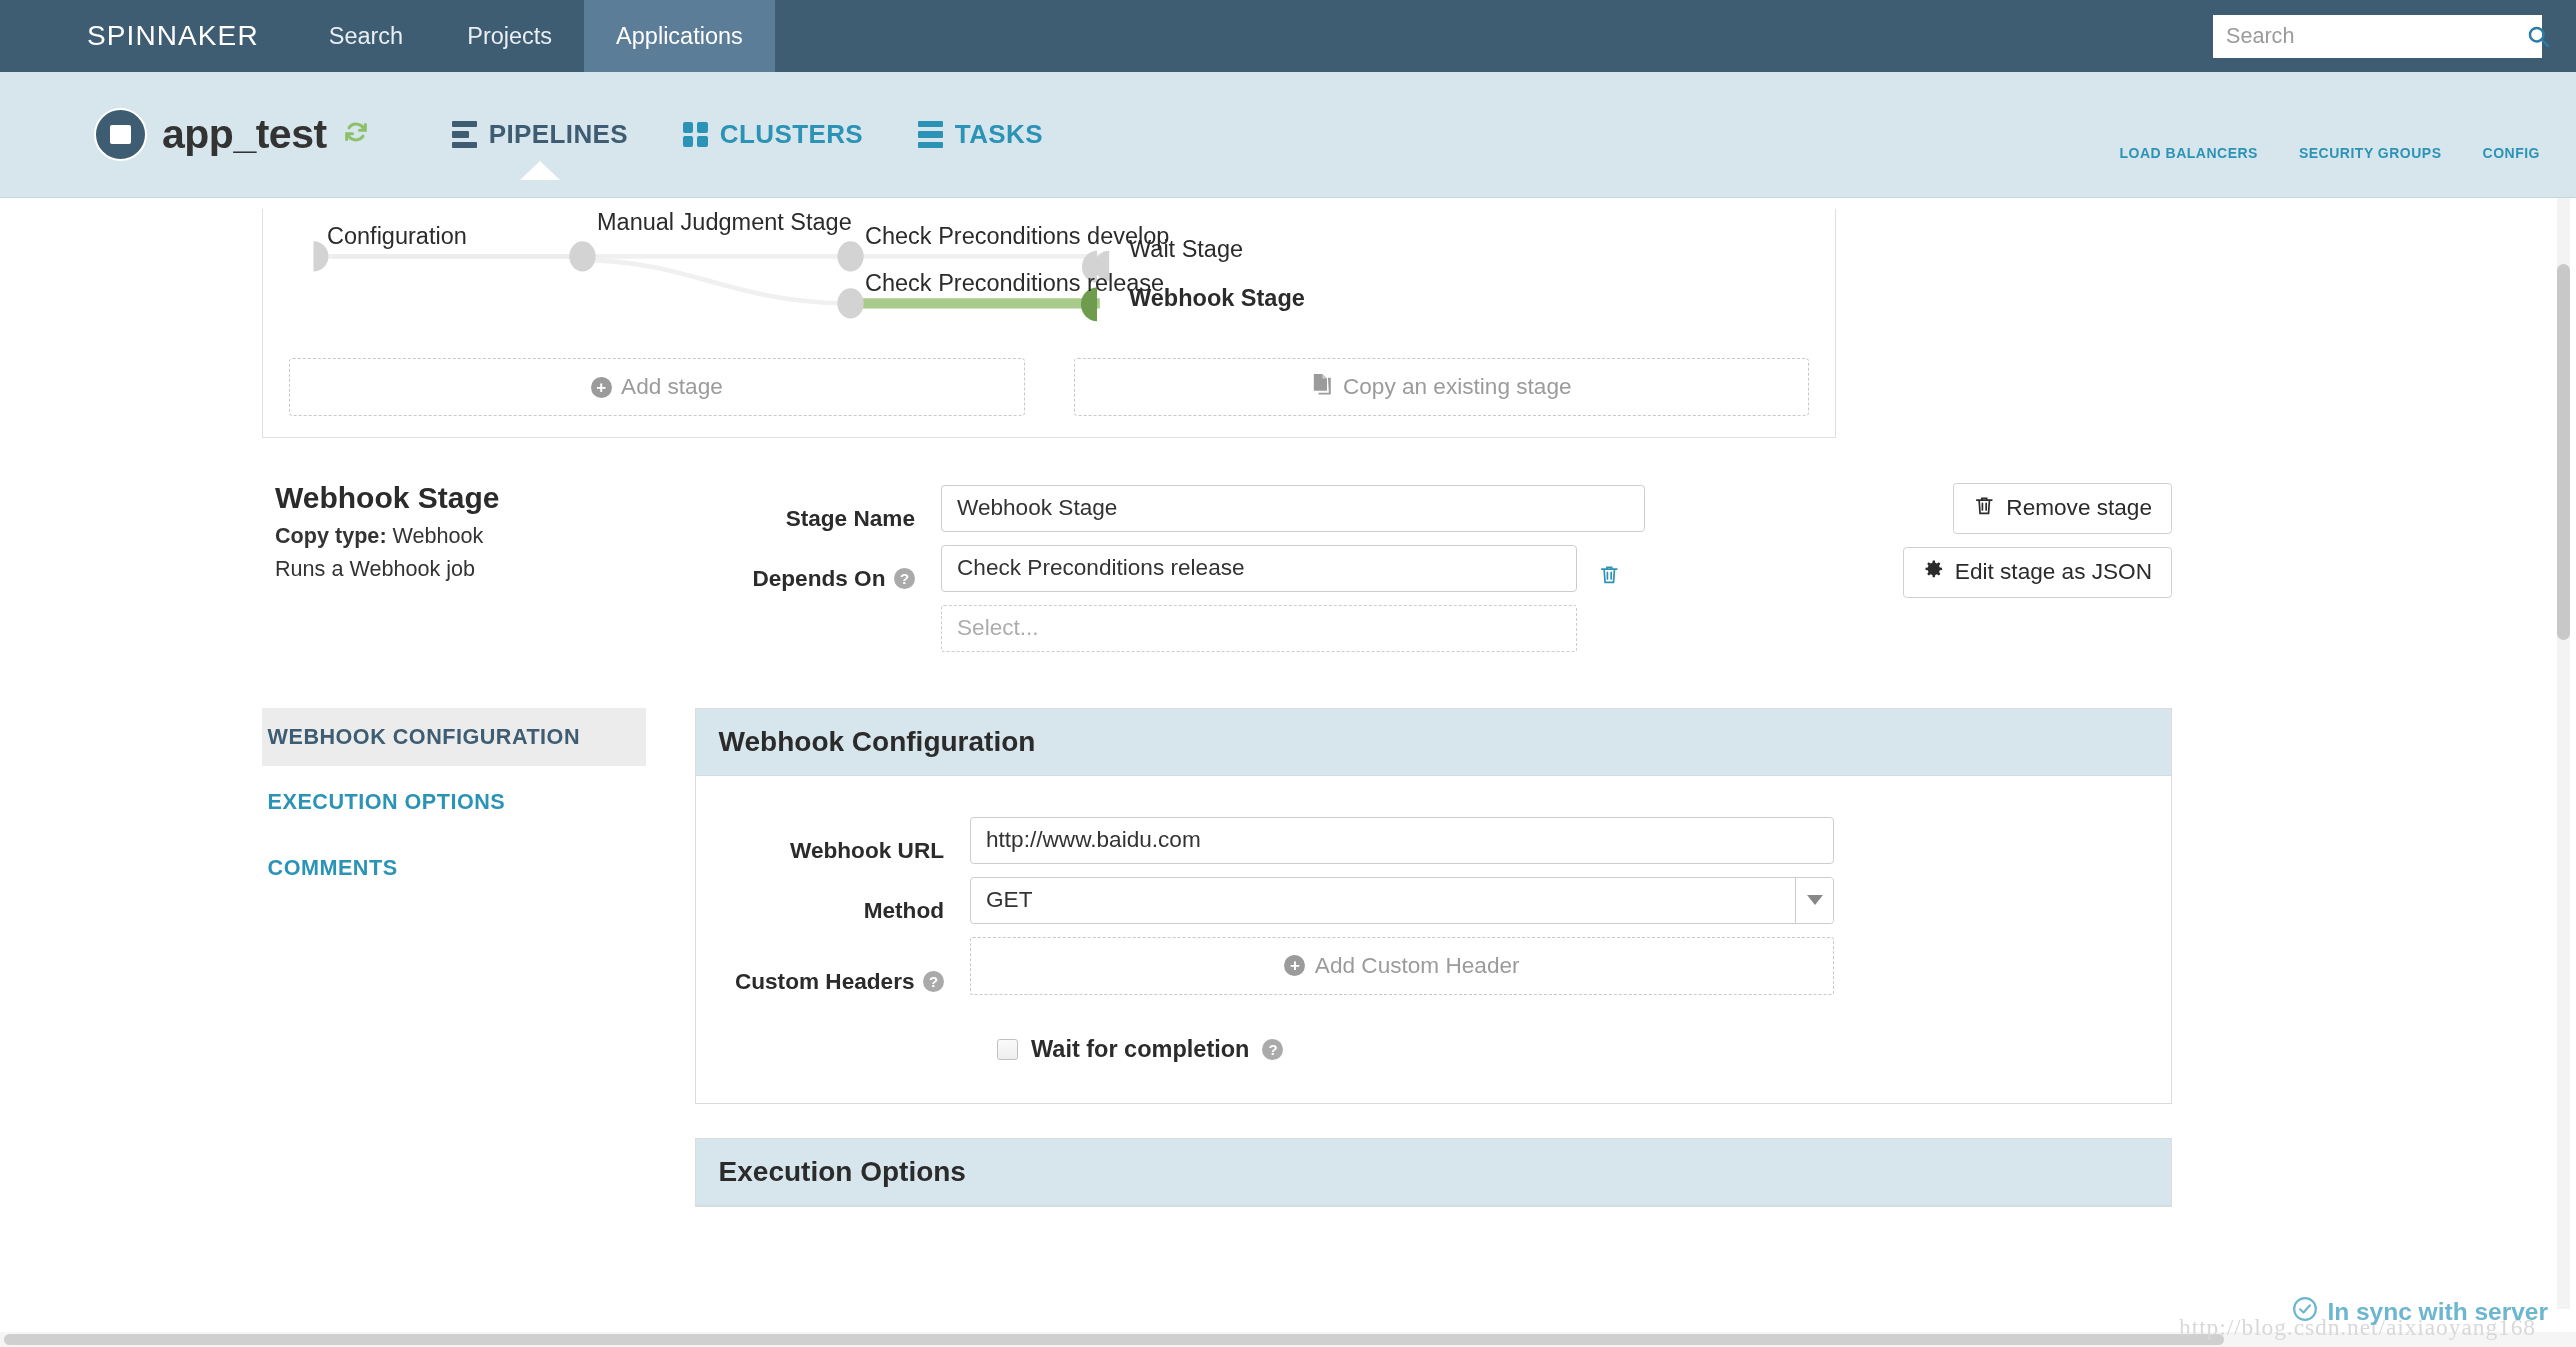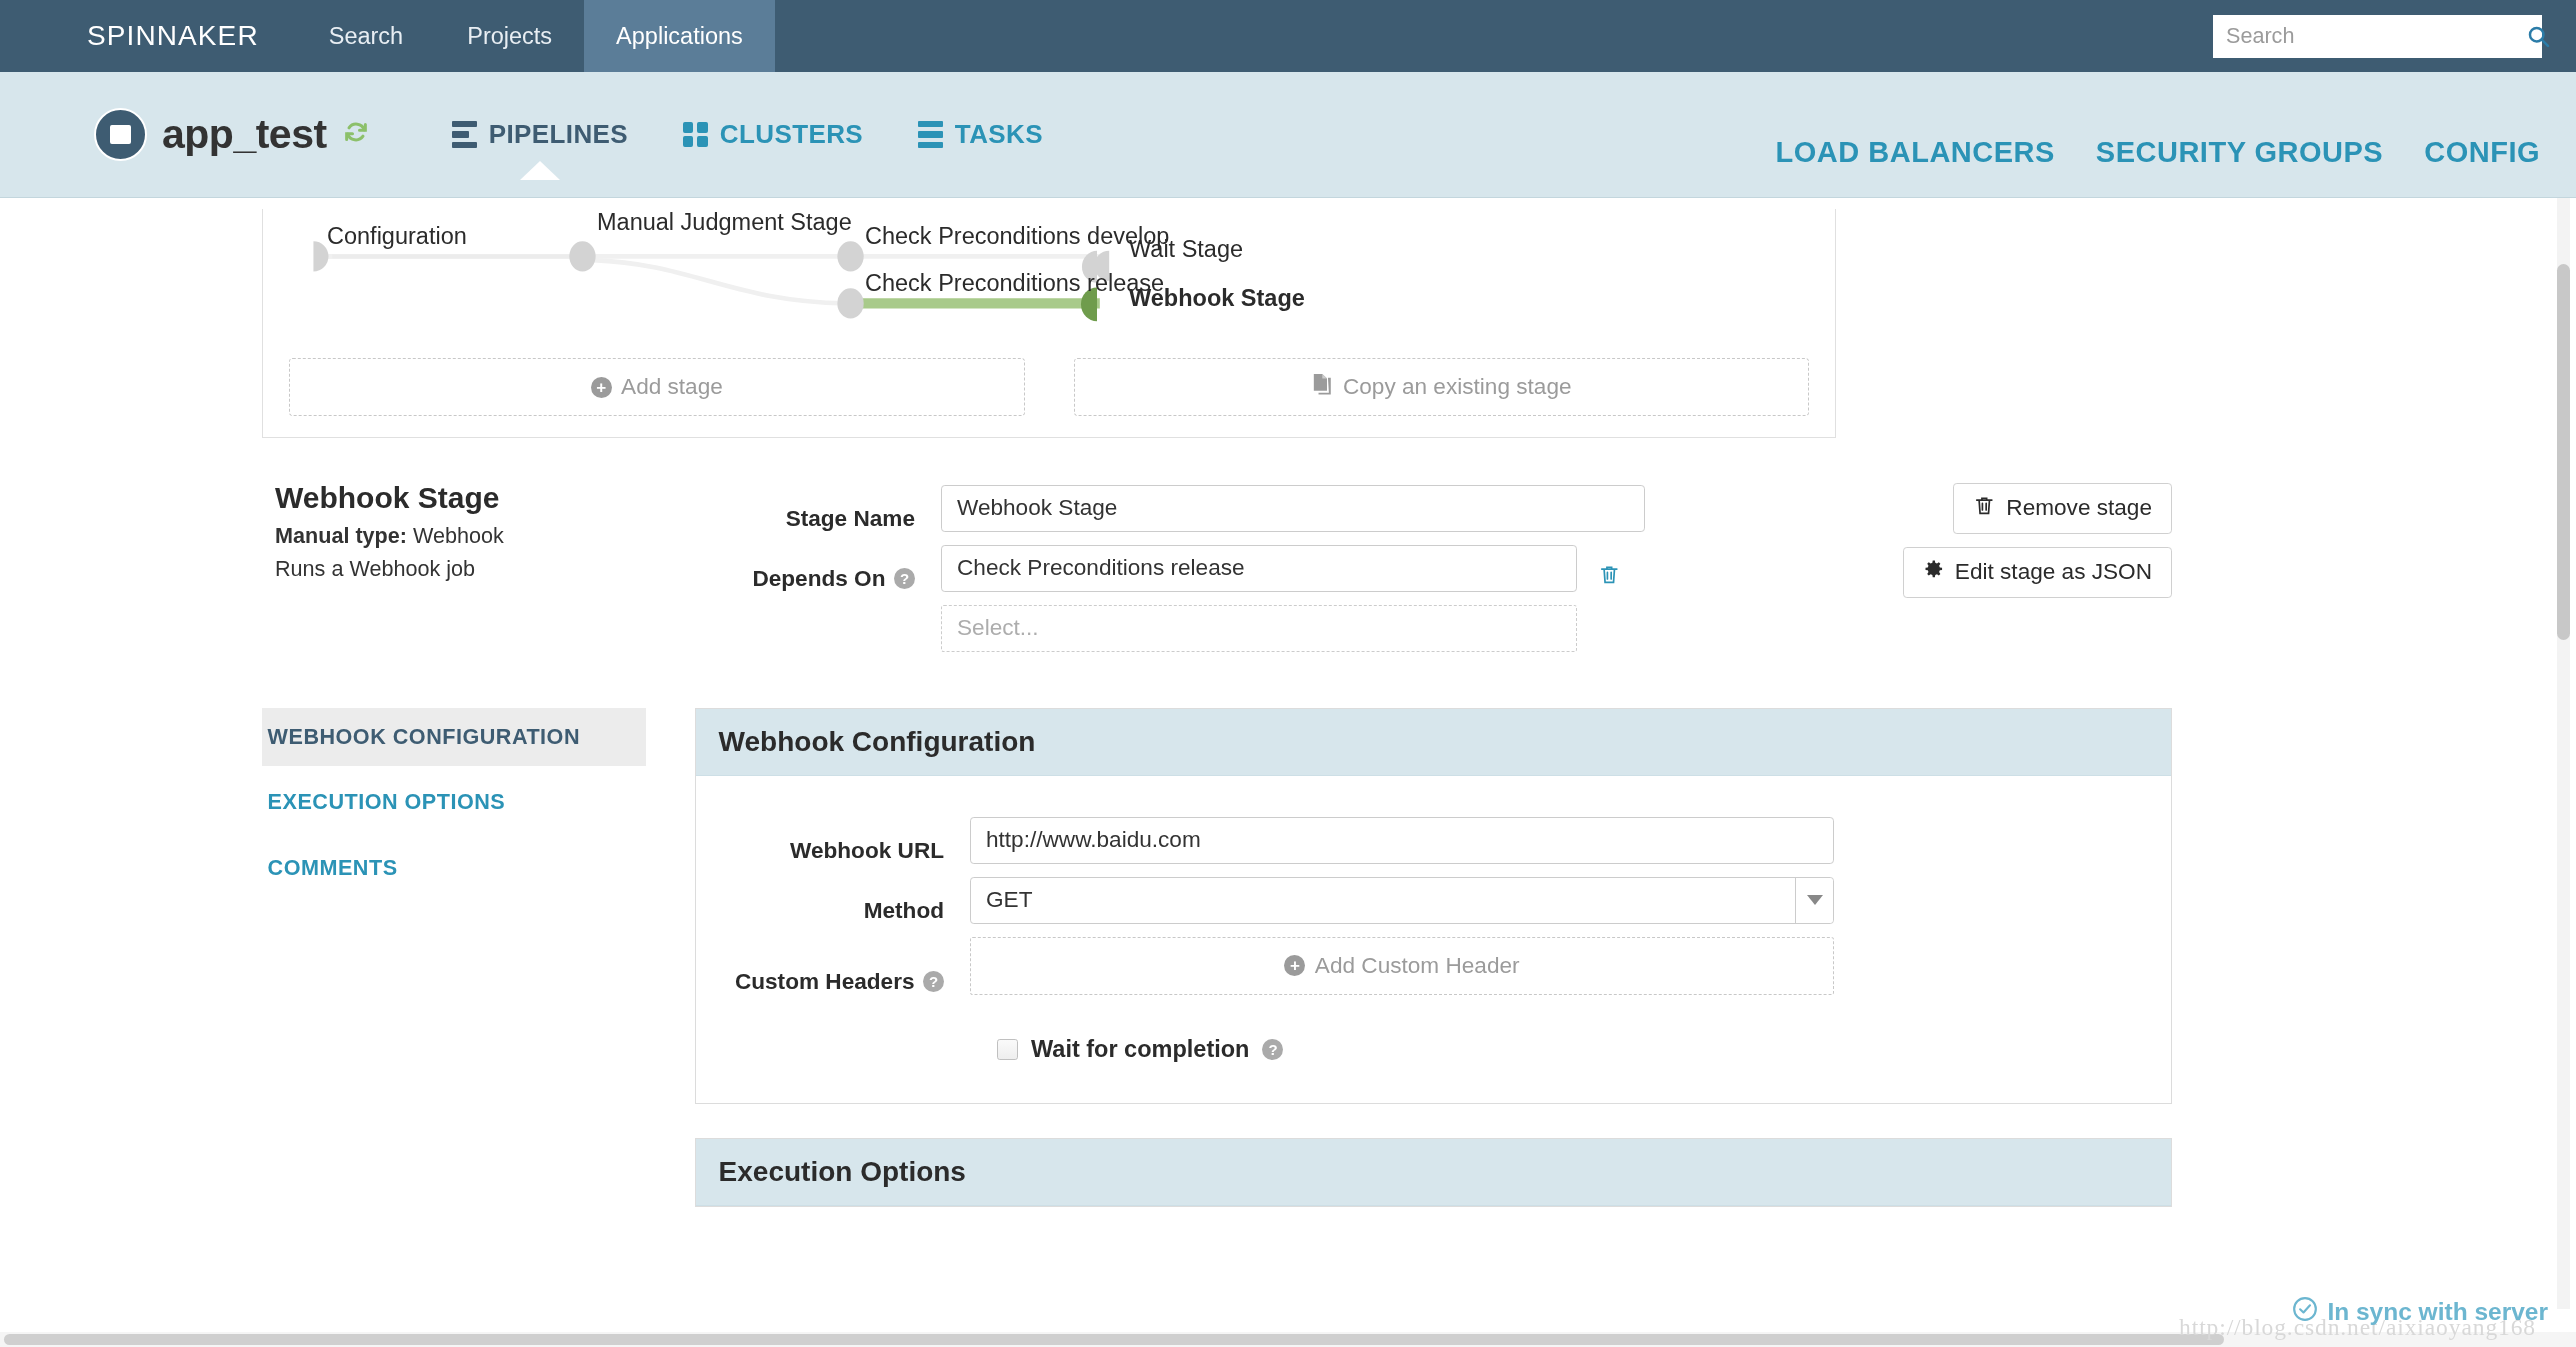--- a/index.html
+++ b/index.html
@@ -123,21 +123,21 @@
     width:0;height:0;
     border-left: 20px solid transparent;
     border-right: 20px solid transparent;
     border-bottom: 19px solid #ffffff;
   }
   .appheader-right {
     margin-left:auto; margin-right: 36px;
     display:flex; align-items:center; gap:41px;
   }
   .appheader-right a {
-    color:#2b93b6; font-size:29px; font-weight: bold; letter-spacing:0.5px; text-decoration:none;margin-top:36px;
+    color:#2b93b6; font-size:14px; font-weight: bold; letter-spacing:0.5px; text-decoration:none;margin-top:36px;
   }
 
   
   .main {
     position: relative;
     height: calc(1347px - 72px - 126px);
     background: #ffffff;
     overflow: hidden;
   }
 
@@ -434,21 +434,21 @@
             </svg></span>
         <span>Copy an existing stage</span>
       </div>
     </div>
   </div>
 
   <div class="stage-head">
     <div class="stage-meta">
       <h2>Webhook Stage</h2>
       <div class="row">
-        <b>Manual type:</b>
+        <b>Copy type:</b>
         <span>Webhook</span>
       </div>
       <div class="row">Runs a Webhook job</div>
     </div>
 
     <div class="stage-form">
       <div class="frow">
         <div class="flabel">Stage Name</div>
         <input class="txtinput input-stage-name" type="text" value="Webhook Stage" style="">
       </div>

